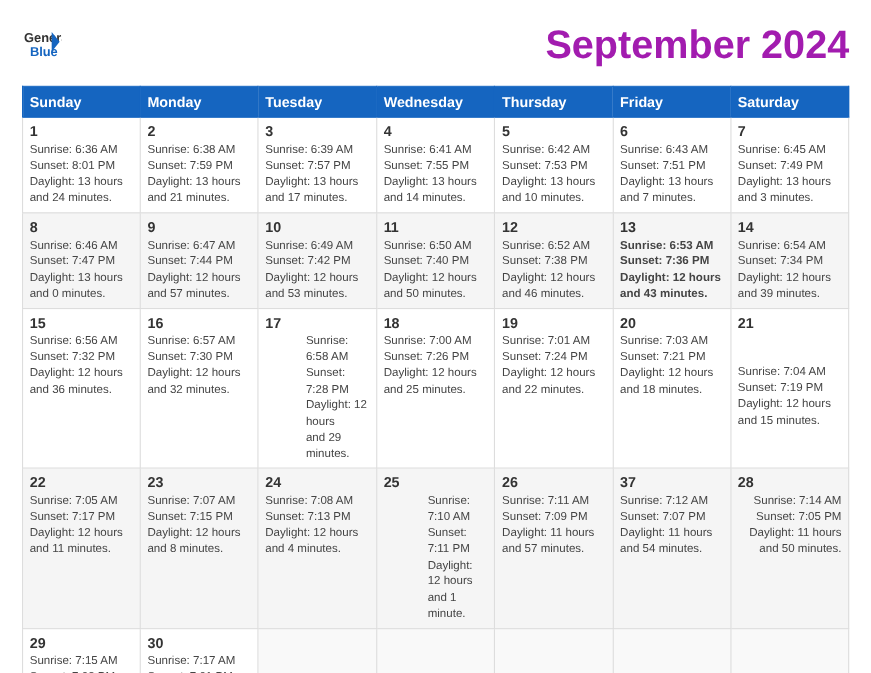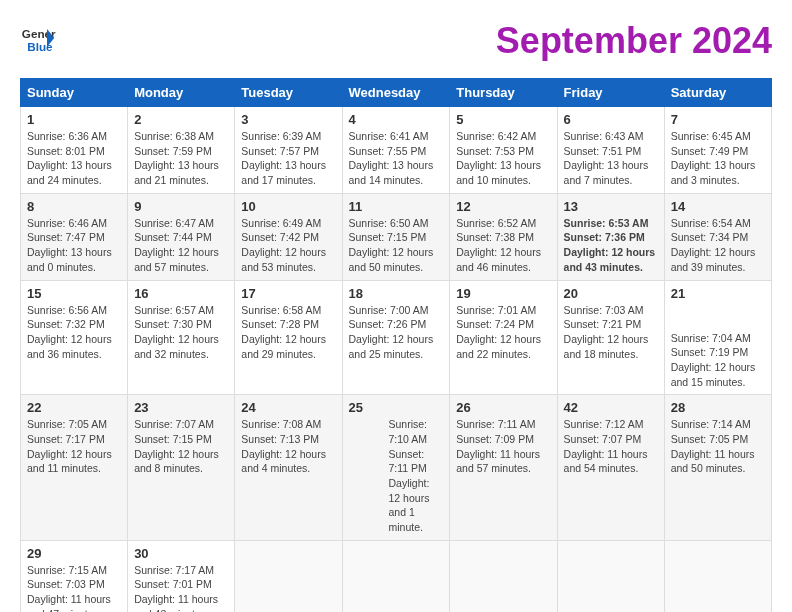--- a/index.html
+++ b/index.html
@@ -177,21 +177,21 @@
         <td>
           <span class="day-number">10</span>
           <div class="day-detail" style="white-space: pre-line;">Sunrise: 6:49 AM
 Sunset: 7:42 PM
 Daylight: 12 hours
 and 53 minutes.</div>
         </td>
         <td>
           <span class="day-number">11</span>
           <div class="day-detail" style="white-space: pre-line;">Sunrise: 6:50 AM
-Sunset: 7:15 PM
+Sunset: 7:40 PM
 Daylight: 12 hours
 and 50 minutes.</div>
         </td>
         <td>
           <span class="day-number">12</span>
           <div class="day-detail" style="white-space: pre-line;">Sunrise: 6:52 AM
 Sunset: 7:38 PM
 Daylight: 12 hours
 and 46 minutes.</div>
         </td>
@@ -220,21 +220,21 @@
         </td>
         <td>
           <span class="day-number">16</span>
           <div class="day-detail" style="white-space: pre-line;">Sunrise: 6:57 AM
 Sunset: 7:30 PM
 Daylight: 12 hours
 and 32 minutes.</div>
         </td>
         <td>
           <span class="day-number">17</span>
-          <div class="day-detail" style="white-space: pre-line;">Sunrise: 6:58 AM
+          <div class="day-detail" style="white-space: pre-line; margin-left: 37px;">Sunrise: 6:58 AM
 Sunset: 7:28 PM
 Daylight: 12 hours
 and 29 minutes.</div>
         </td>
         <td>
           <span class="day-number">18</span>
           <div class="day-detail" style="white-space: pre-line;">Sunrise: 7:00 AM
 Sunset: 7:26 PM
 Daylight: 12 hours
 and 25 minutes.</div>
@@ -291,29 +291,29 @@
 and 1 minute.</div>
         </td>
         <td>
           <span class="day-number">26</span>
           <div class="day-detail" style="white-space: pre-line;">Sunrise: 7:11 AM
 Sunset: 7:09 PM
 Daylight: 11 hours
 and 57 minutes.</div>
         </td>
         <td>
-          <span class="day-number">42</span>
+          <span class="day-number">37</span>
           <div class="day-detail" style="white-space: pre-line;">Sunrise: 7:12 AM
 Sunset: 7:07 PM
 Daylight: 11 hours
 and 54 minutes.</div>
         </td>
         <td>
           <span class="day-number">28</span>
-          <div class="day-detail" style="white-space: pre-line;">Sunrise: 7:14 AM
+          <div class="day-detail" style="white-space: pre-line; text-align: right;">Sunrise: 7:14 AM
 Sunset: 7:05 PM
 Daylight: 11 hours
 and 50 minutes.</div>
         </td>
       </tr>
       <tr>
         <td>
           <span class="day-number">29</span>
           <div class="day-detail" style="white-space: pre-line;">Sunrise: 7:15 AM
 Sunset: 7:03 PM

